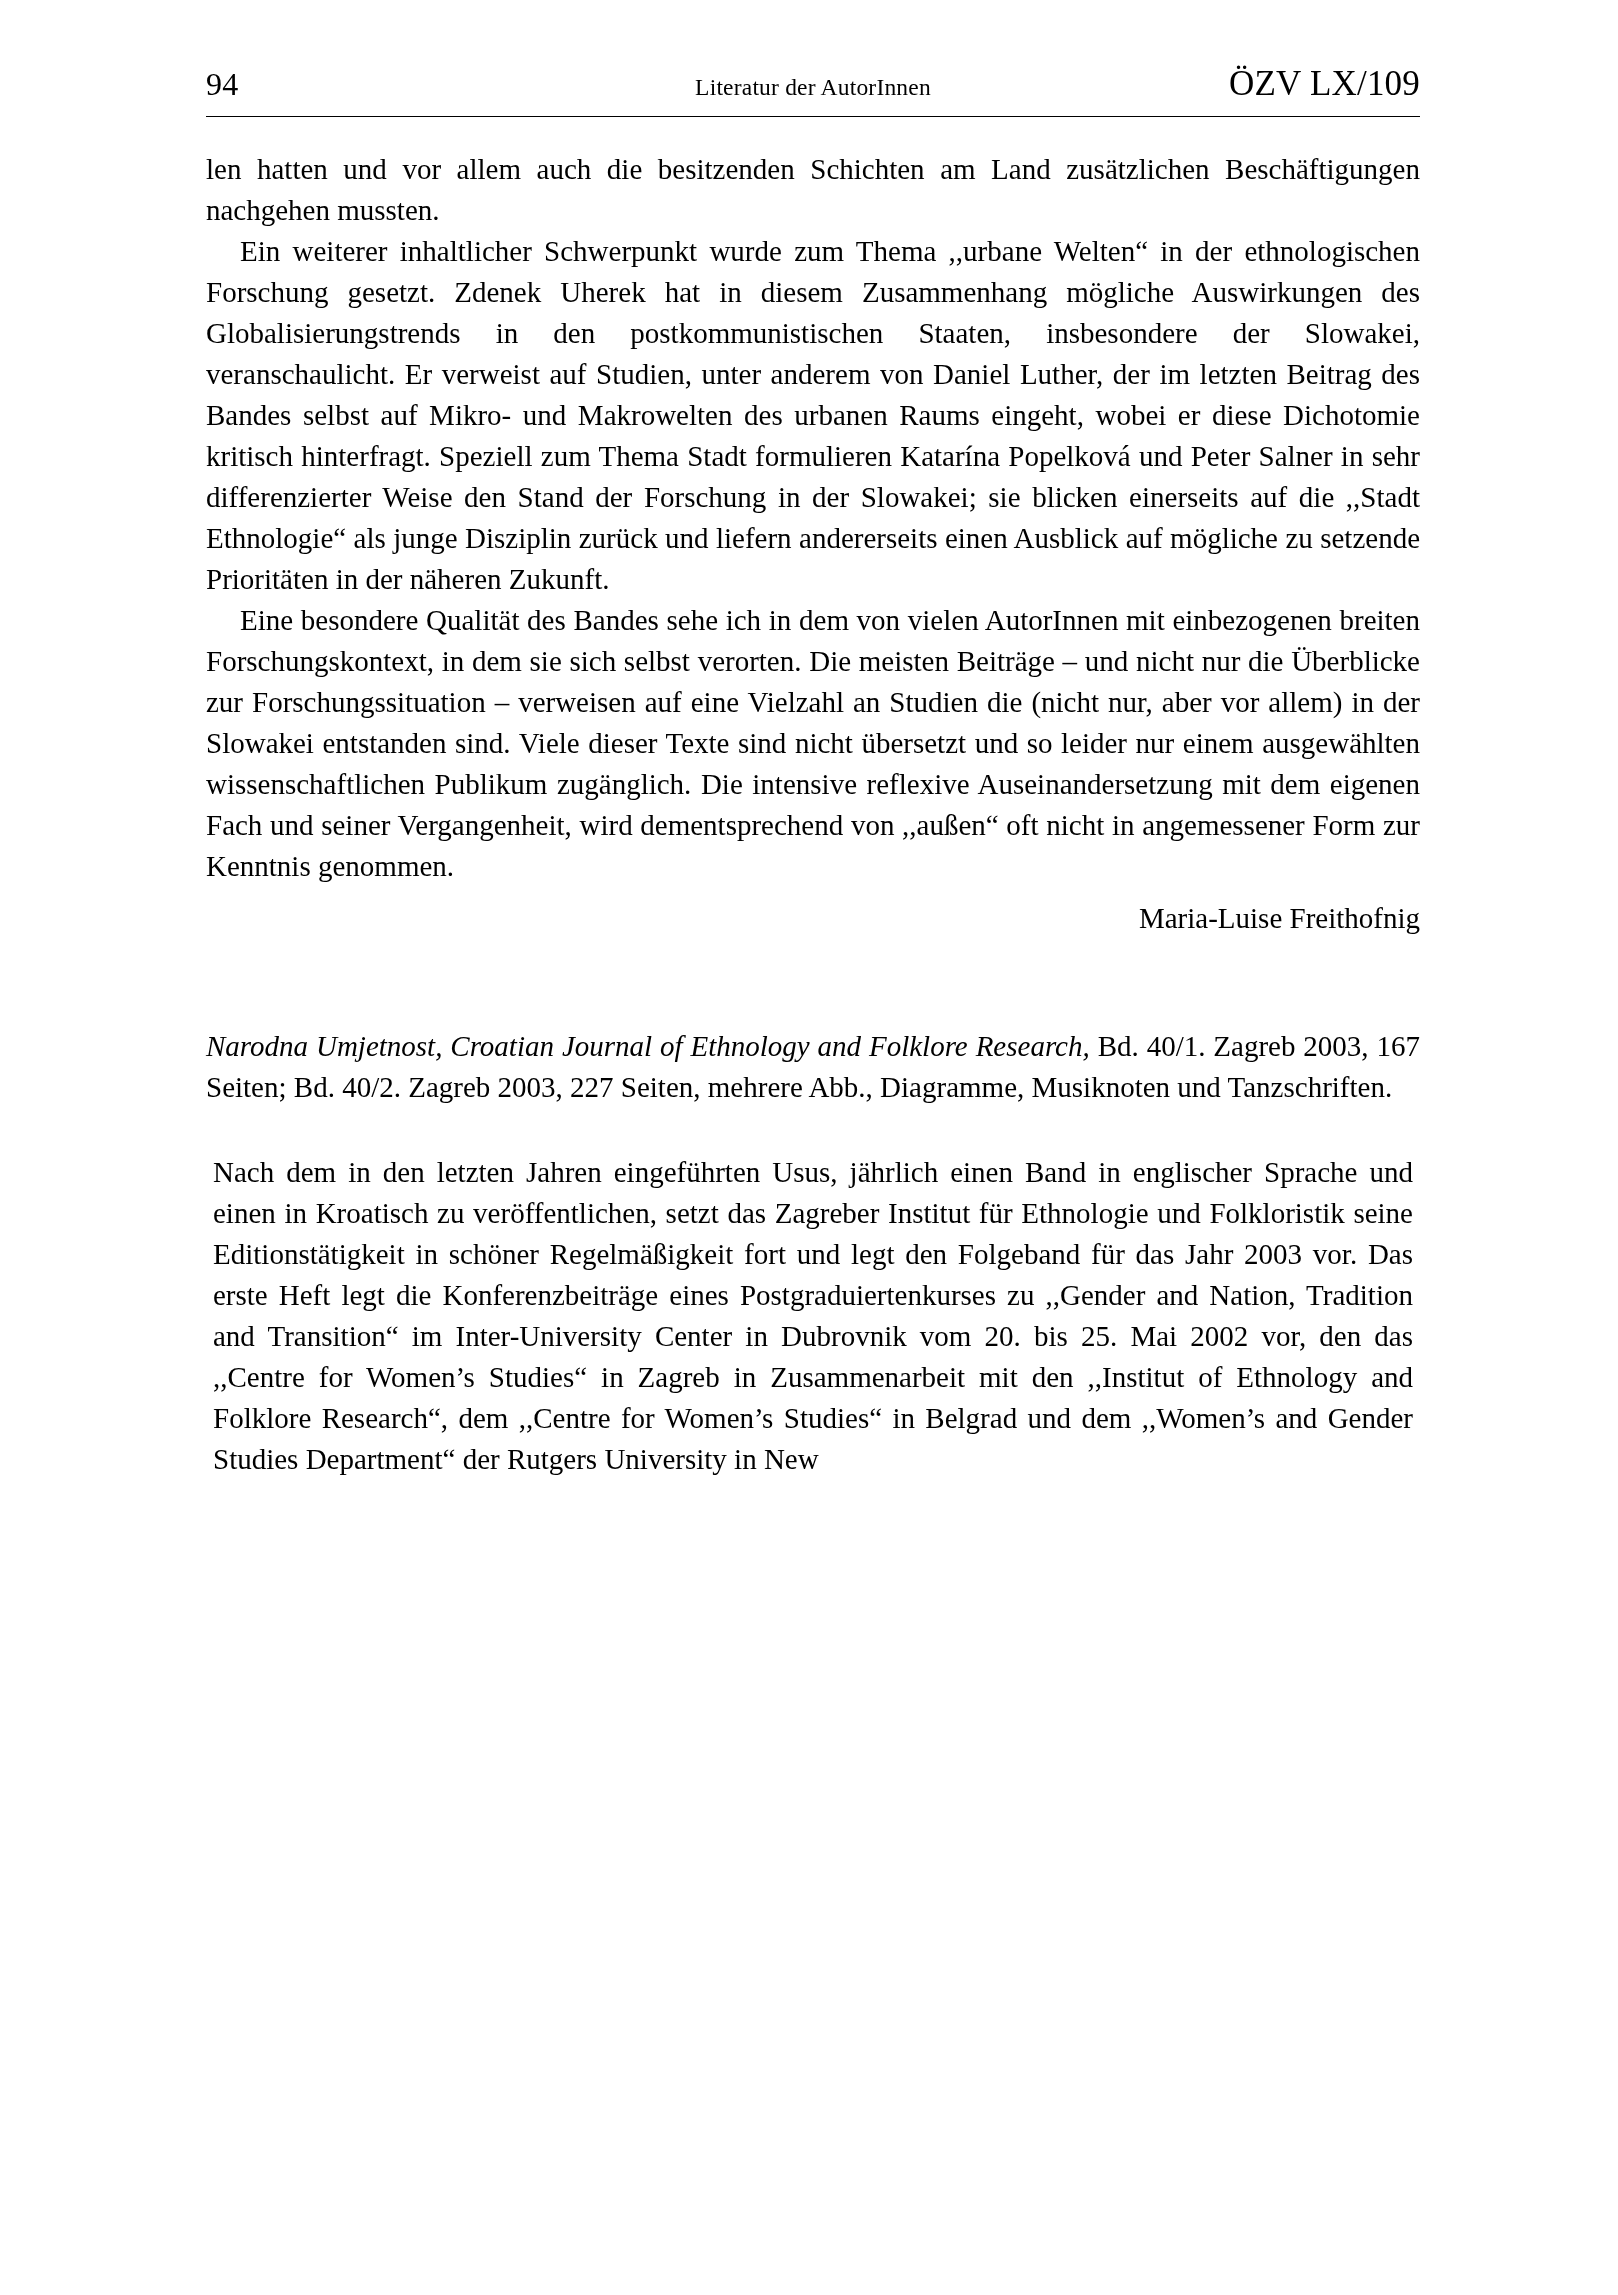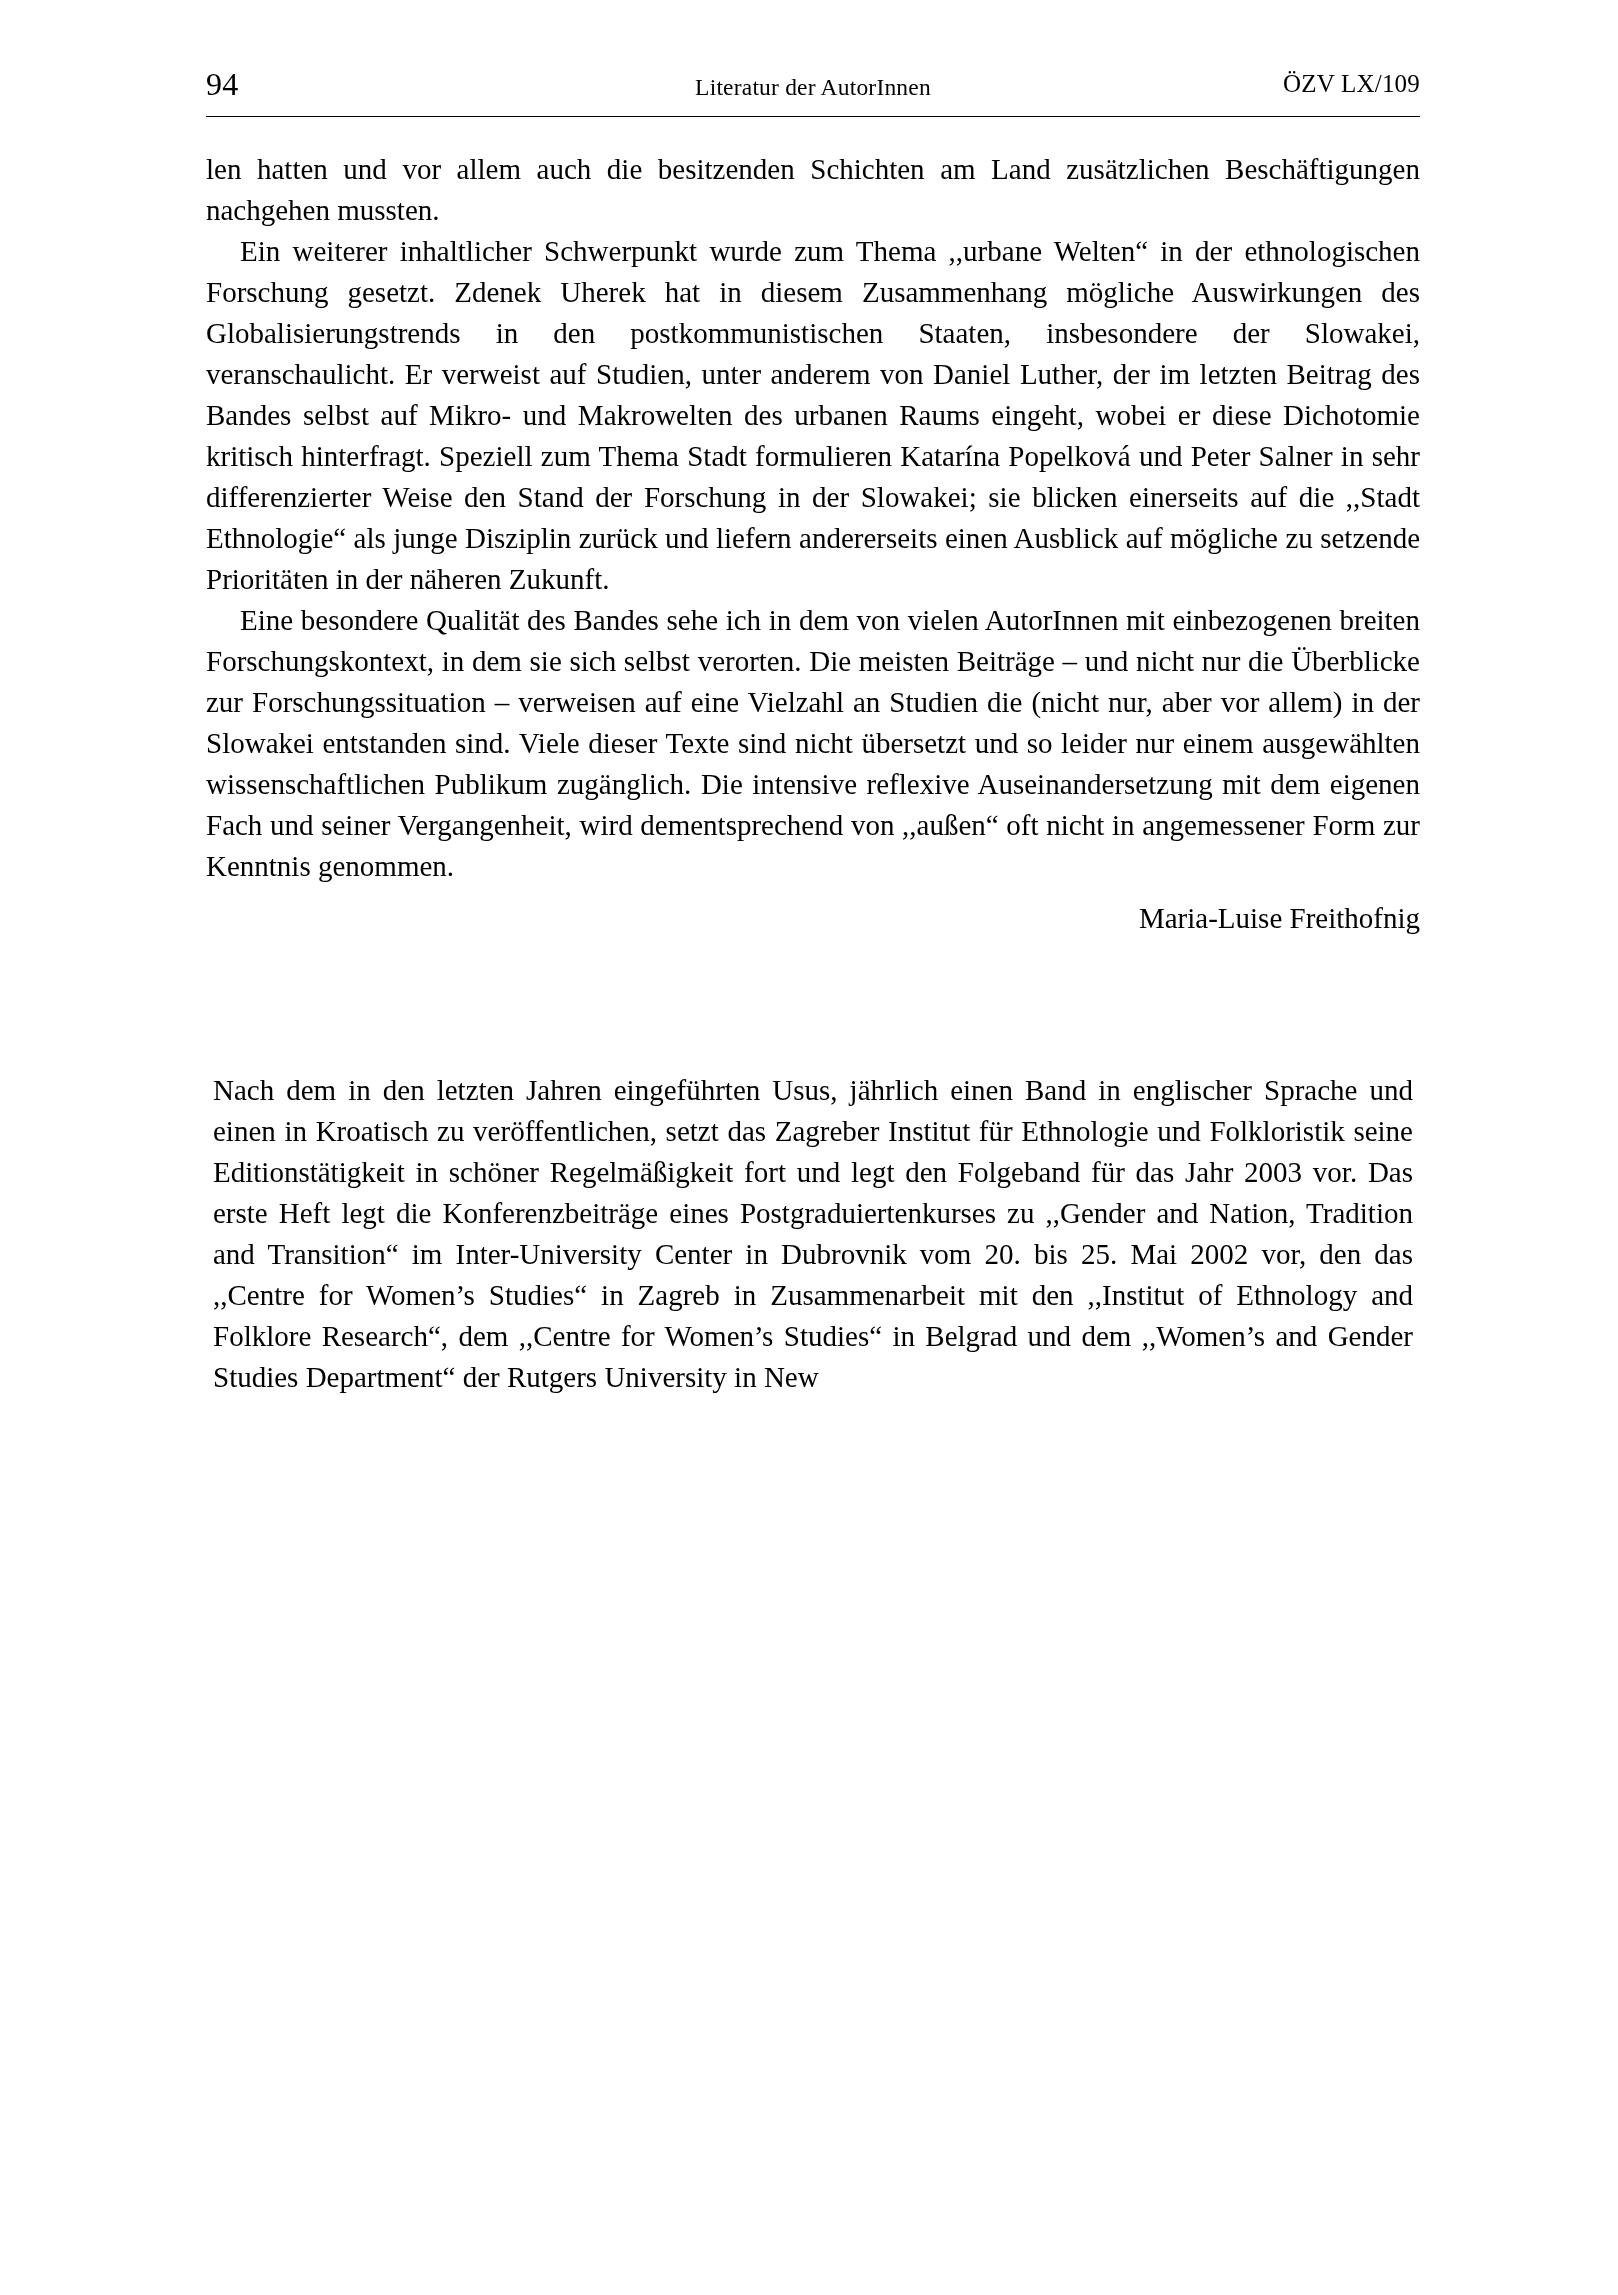--- a/index.html
+++ b/index.html
@@ -49,21 +49,21 @@
     right: 0;
     top: 3.2px;
     text-align: center;
     font-size: 23.5px;
     letter-spacing: 0.2px;
   }
   .runhead .right {
     position: absolute;
     right: 0;
     top: 0;
-    font-size: 25px;
+    font-size: 35px;
     letter-spacing: 0.2px;
   }
   .rule {
     margin-top: 11.3px;
     border-top: 1.8px solid #000;
     width: 100%;
   }
   
   .body {
     margin-top: 32px;
@@ -121,20 +121,23 @@
 
     <div class="body">
       <p>len hatten und vor allem auch die besitzenden Schichten am Land zusätzlichen Beschäftigungen nachgehen mussten.</p>
       <p class="indent">Ein weiterer inhaltlicher Schwerpunkt wurde zum Thema ,,urbane Welten“ in der ethnologischen Forschung gesetzt. Zdenek Uherek hat in diesem Zusammenhang mögliche Auswirkungen des Globalisierungstrends in den postkommunistischen Staaten, insbesondere der Slowakei, veranschaulicht. Er verweist auf Studien, unter anderem von Daniel Luther, der im letzten Beitrag des Bandes selbst auf Mikro- und Makrowelten des urbanen Raums eingeht, wobei er diese Dichotomie kritisch hinterfragt. Speziell zum Thema Stadt formulieren Katarína Popelková und Peter Salner in sehr differenzierter Weise den Stand der Forschung in der Slowakei; sie blicken einerseits auf die ,,Stadt Ethnologie“ als junge Disziplin zurück und liefern andererseits einen Ausblick auf mögliche zu setzende Prioritäten in der näheren Zukunft.</p>
       <p class="indent">Eine besondere Qualität des Bandes sehe ich in dem von vielen AutorInnen mit einbezogenen breiten Forschungskontext, in dem sie sich selbst verorten. Die meisten Beiträge – und nicht nur die Überblicke zur Forschungssituation – verweisen auf eine Vielzahl an Studien die (nicht nur, aber vor allem) in der Slowakei entstanden sind. Viele dieser Texte sind nicht übersetzt und so leider nur einem ausgewählten wissenschaftlichen Publikum zugänglich. Die intensive reflexive Auseinandersetzung mit dem eigenen Fach und seiner Vergangenheit, wird dementsprechend von ,,außen“ oft nicht in angemessener Form zur Kenntnis genommen.</p>
       <div class="signature">Maria-Luise Freithofnig</div>
     </div>
 
     <div class="gap-big"></div>
 
+    <div class="ref-head">
+      <span class="ital">Narodna Umjetnost, Croatian Journal of Ethnology and Folklore Research,</span><span> Bd. 40/1. Zagreb 2003, 167 Seiten; Bd. 40/2. Zagreb 2003, 227 Seiten, mehrere Abb., Diagramme, Musiknoten und Tanzschriften.</span>
+    </div>
 
     <div class="gap-small"></div>
 
     <div class="review-body">
       <p>Nach dem in den letzten Jahren eingeführten Usus, jährlich einen Band in englischer Sprache und einen in Kroatisch zu veröffentlichen, setzt das Zagreber Institut für Ethnologie und Folkloristik seine Editionstätigkeit in schöner Regelmäßigkeit fort und legt den Folgeband für das Jahr 2003 vor. Das erste Heft legt die Konferenzbeiträge eines Postgraduiertenkurses zu ,,Gender and Nation, Tradition and Transition“ im Inter-University Center in Dubrovnik vom 20. bis 25. Mai 2002 vor, den das ,,Centre for Women’s Studies“ in Zagreb in Zusammenarbeit mit den ,,Institut of Ethnology and Folklore Research“, dem ,,Centre for Women’s Studies“ in Belgrad und dem ,,Women’s and Gender Studies Department“ der Rutgers University in New</p>
     </div>
 
   </div>
 </div>
 

